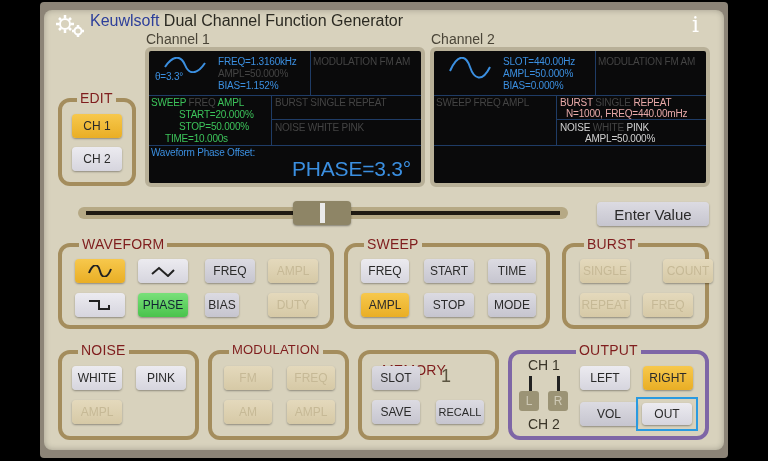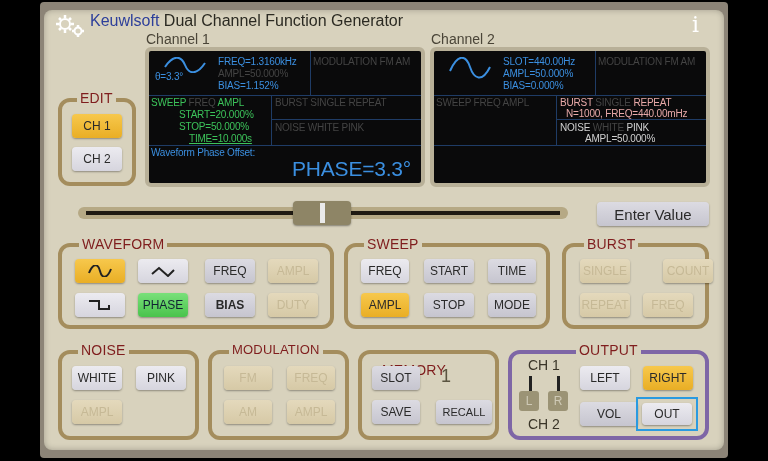--- a/index.html
+++ b/index.html
@@ -75,21 +75,21 @@
   <div class="scr blue" style="left:6px;top:20px;">θ=3.3°</div>
   <div class="scr blue" style="left:69px;top:5px;">FREQ=1.3160kHz</div>
   <div class="scr dim" style="left:69px;top:17px;">AMPL=50.000%</div>
   <div class="scr blue" style="left:69px;top:29px;">BIAS=1.152%</div>
   <div class="vl" style="left:161px;top:0;height:44px;"></div>
   <div class="scr dim" style="left:164px;top:5px;"><span>MODULATION</span> <span>FM</span> <span>AM</span></div>
   <div class="hl" style="left:0;top:44px;width:272px;"></div>
   <div class="scr" style="left:2px;top:46px;"><span class="green">SWEEP</span> <span class="dim">FREQ</span> <span class="green">AMPL</span></div>
   <div class="scr green" style="left:30px;top:58px;">START=20.000%</div>
   <div class="scr green" style="left:30px;top:70px;">STOP=50.000%</div>
-  <div class="scr green" style="left:40px;top:82px;text-decoration:underline;">TIME=10.000s</div>
+  <div class="scr green" style="left:16px;top:82px;">TIME=10.000s</div>
   <div class="vl" style="left:122px;top:44px;height:50px;"></div>
   <div class="scr dim" style="left:126px;top:46px;"><span>BURST</span>  <span>SINGLE</span> <span>REPEAT</span></div>
   <div class="hl" style="left:122px;top:68px;width:150px;"></div>
   <div class="scr dim" style="left:126px;top:71px;"><span>NOISE</span>  <span>WHITE</span>  <span>PINK</span></div>
   <div class="hl" style="left:0;top:94px;width:272px;"></div>
   <div class="scr blue" style="left:2px;top:96px;">Waveform Phase Offset:</div>
   <div class="scr blue" style="left:143px;top:106px;font-size:21px;line-height:24px;">PHASE=3.3°</div>
 </div>
 
 <div class="chlabel" style="left:431px;top:31px;">Channel 2</div>
@@ -138,21 +138,21 @@
     </svg>
 </div>
 <div class="btn gray" style="left:205px;top:259px;width:50px;height:24px;">FREQ</div>
 <div class="btn disabled" style="left:268px;top:259px;width:50px;height:24px;">AMPL</div>
 <div class="btn" style="left:75px;top:293px;width:50px;height:24px;">
   <svg width="26" height="12" viewBox="0 0 26 12">
       <path d="M2 2 L12 2 L12 10 L22 10 L22 6" fill="none" stroke="#222" stroke-width="2"></path>
     </svg>
 </div>
 <div class="btn green" style="left:138px;top:293px;width:50px;height:24px;">PHASE</div>
-<div class="btn gray" style="left:205px;top:293px;width:50px;height:24px;font-weight:bold;">BIAS</div>
+<div class="btn gray" style="left:205px;top:293px;width:34px;height:24px;">BIAS</div>
 <div class="btn disabled" style="left:268px;top:293px;width:50px;height:24px;">DUTY</div>
 
 <div class="group" style="left:344px;top:243px;width:206px;height:86px;"></div>
 <div class="glabel" style="left:364px;top:236px;">SWEEP</div>
 <div class="btn" style="left:361px;top:259px;width:48px;height:24px;">FREQ</div>
 <div class="btn gray" style="left:424px;top:259px;width:50px;height:24px;">START</div>
 <div class="btn gray" style="left:488px;top:259px;width:48px;height:24px;">TIME</div>
 <div class="btn yellow" style="left:361px;top:293px;width:48px;height:24px;">AMPL</div>
 <div class="btn gray" style="left:424px;top:293px;width:50px;height:24px;">STOP</div>
 <div class="btn gray" style="left:488px;top:293px;width:48px;height:24px;">MODE</div>
@@ -175,21 +175,21 @@
 <div class="btn disabled" style="left:224px;top:366px;width:48px;height:24px;">FM</div>
 <div class="btn disabled" style="left:287px;top:366px;width:48px;height:24px;">FREQ</div>
 <div class="btn disabled" style="left:224px;top:400px;width:48px;height:24px;">AM</div>
 <div class="btn disabled" style="left:287px;top:400px;width:48px;height:24px;">AMPL</div>
 
 <div class="group" style="left:358px;top:350px;width:141px;height:90px;"></div>
 <div class="glabel" style="left:379px;top:342px;margin-top:20px;">MEMORY</div>
 <div class="btn gray" style="left:372px;top:366px;width:48px;height:24px;">SLOT</div>
 <div style="position:absolute;left:441px;top:366px;font-size:18px;color:#5a5440;">1</div>
 <div class="btn gray" style="left:372px;top:400px;width:48px;height:24px;">SAVE</div>
-<div class="btn gray" style="left:436px;top:400px;width:56px;height:24px;font-size:11px;">RECALL</div>
+<div class="btn gray" style="left:436px;top:400px;width:48px;height:24px;font-size:11px;">RECALL</div>
 
 <div class="group purple" style="left:508px;top:350px;width:201px;height:90px;"></div>
 <div class="glabel" style="left:576px;top:342px;">OUTPUT</div>
 <div style="position:absolute;left:528px;top:357px;font-size:14px;color:#3a3528;">CH 1</div>
 <div class="stick" style="left:529px;top:376px;"></div>
 <div class="stick" style="left:557px;top:376px;"></div>
 <div class="switch" style="left:519px;top:391px;">L</div>
 <div class="switch" style="left:548px;top:391px;">R</div>
 <div style="position:absolute;left:528px;top:416px;font-size:14px;color:#3a3528;">CH 2</div>
 <div class="btn" style="left:580px;top:366px;width:50px;height:24px;">LEFT</div>

